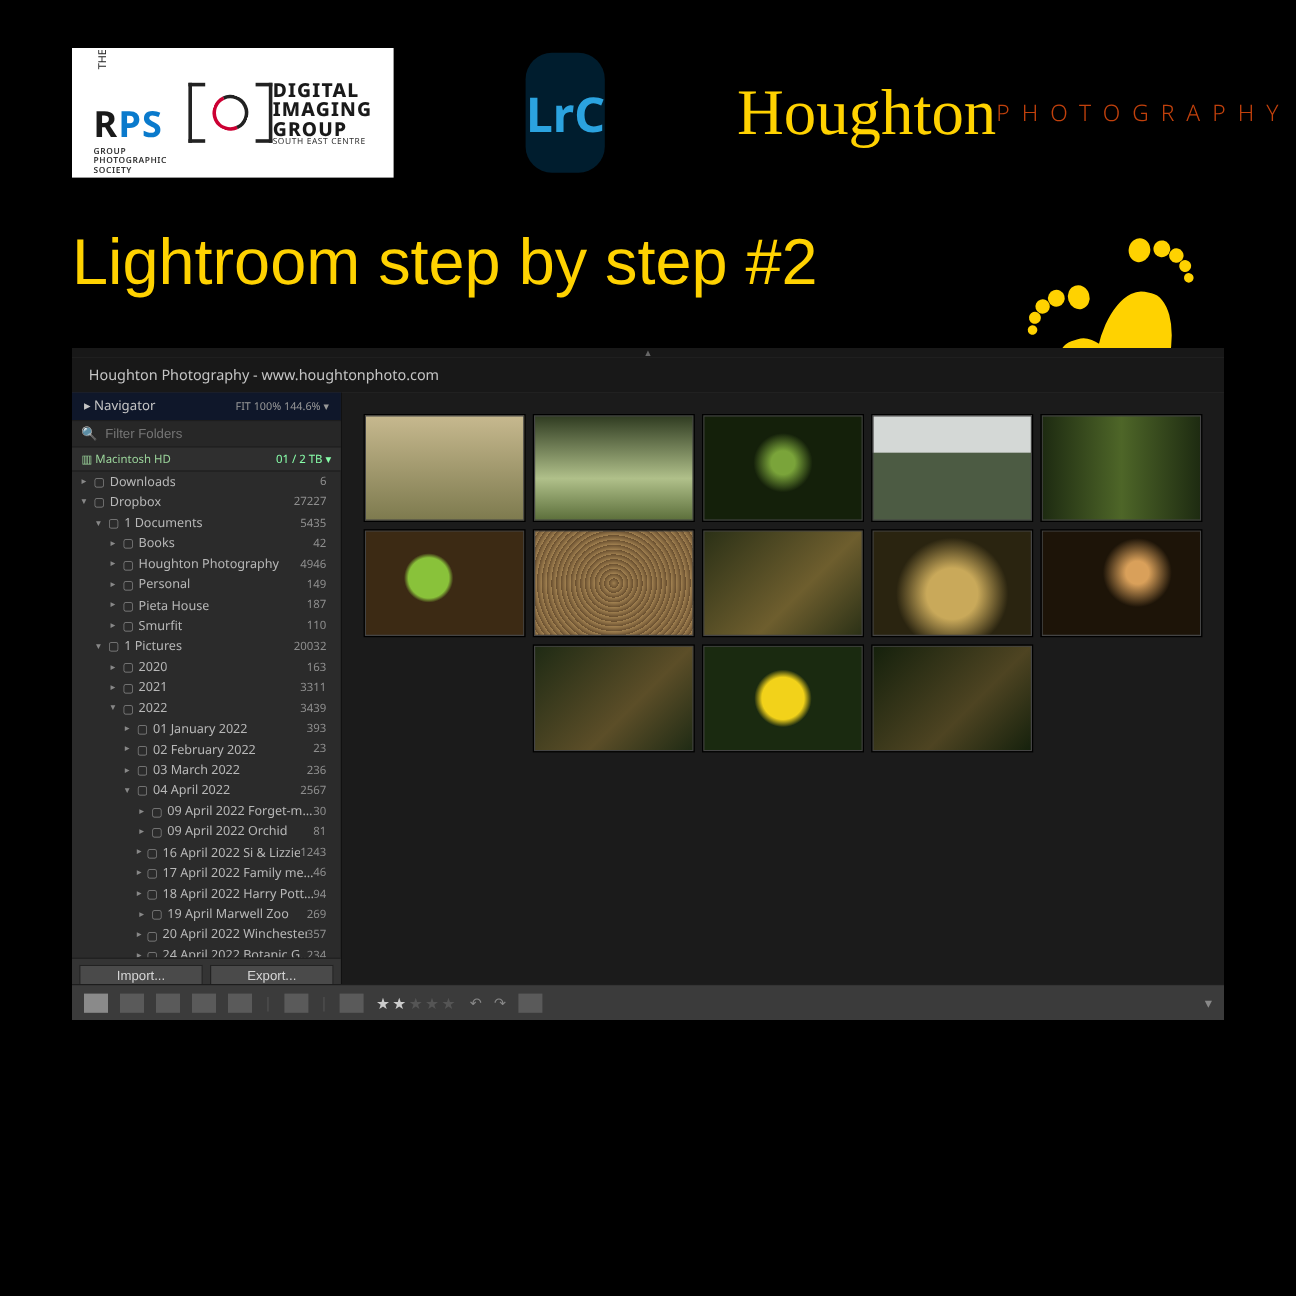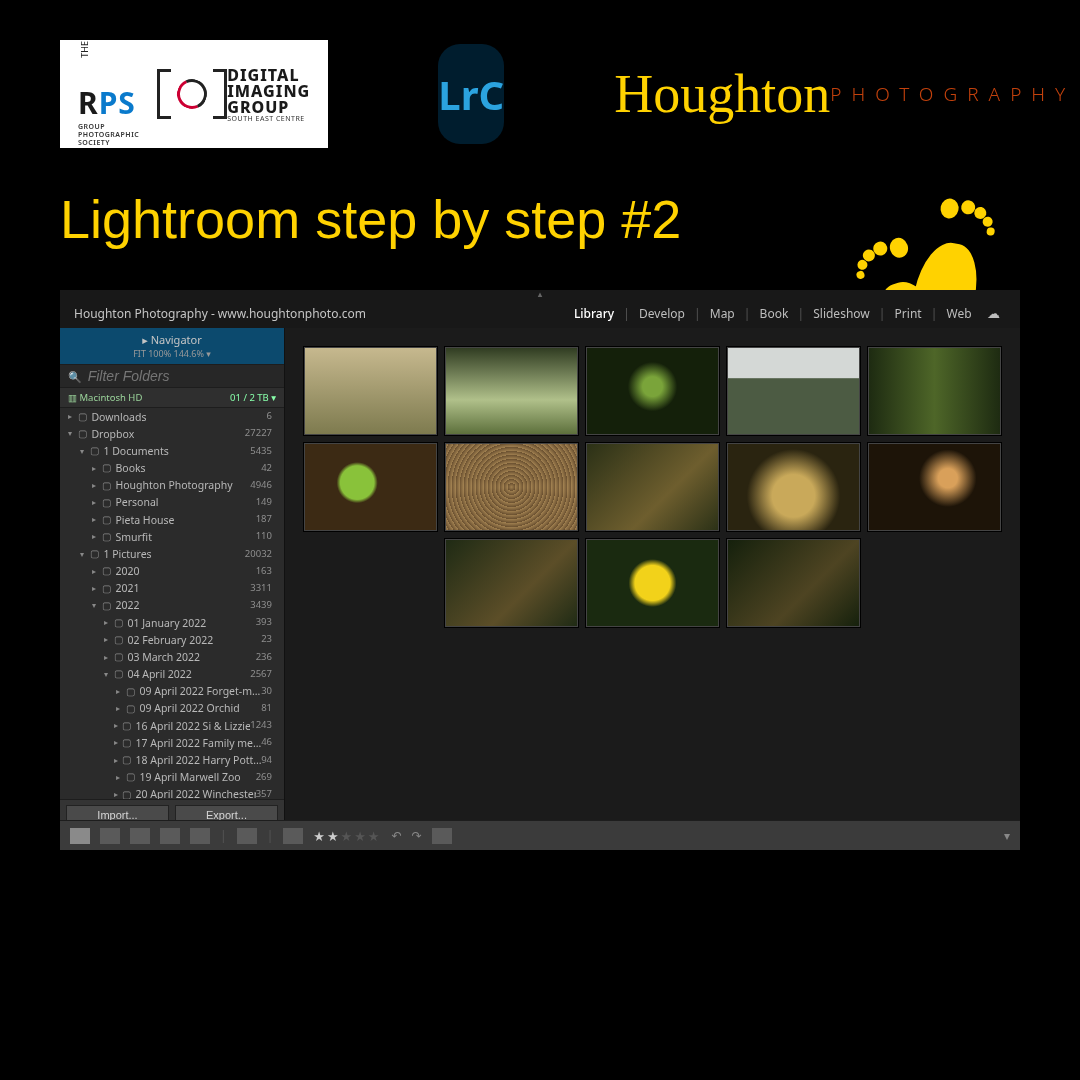--- a/index.html
+++ b/index.html
@@ -163,35 +163,34 @@
   .lr-left {
     width:225px;
     background:#2b2b2b;
     display:flex; flex-direction:column;
     border-right:1px solid #111;
   }
   .panel-hdr {
     display:flex; justify-content:space-between;
     align-items:center;
     padding:4px 10px;
-    background:#0c4a6e;
+    background:#0f172a;
     font-size:11px;
     border-bottom:1px solid #1d1d1d;
-    flex-direction:column;
   }
   .nav-zoom { font-size:9px; color:#999; }
   .filter {
     background:#272727;
     padding:3px 8px;
     display:flex; align-items:center; gap:6px;
     border-bottom:1px solid #1d1d1d;
   }
   .filter input {
     flex:1; background:transparent; border:none;
-    color:#888; font-size:14px; outline:none;font-style:italic;
+    color:#888; font-size:11px; outline:none;
   }
   .vol-hdr {
     display:flex; justify-content:space-between;
     padding:3px 8px;
     background:#2f2f2f; color:#8fa;
     font-size:9.5px;
     border-bottom:1px solid #1d1d1d;
   }
   .vol-hdr .dsk { color:#9bd49b; }
   .tree {
@@ -343,21 +342,20 @@
       <div class="toe t3"></div>
       <div class="toe t4"></div>
       <div class="toe t5"></div>
     </div>
 </div>
 
 <div class="lr">
   <div class="lr-handle">▴</div>
   <div class="identity">
     <span>Houghton Photography - www.houghtonphoto.com</span>
-    <span class="modules" id="modules"><span class="active">Library</span><span class="sep"> | </span><span>Develop</span><span class="sep"> | </span><span>Map</span><span class="sep"> | </span><span>Book</span><span class="sep"> | </span><span>Slideshow</span><span class="sep"> | </span><span>Print</span><span class="sep"> | </span><span>Web</span><span class="cloud">  ☁</span></span>
   </div>
   <div class="lr-body">
     <div class="lr-left">
       <div class="panel-hdr">
         <span>▸ <span>Navigator</span></span>
         <span class="nav-zoom">FIT    100%   144.6%  ▾</span>
       </div>
       <div class="filter">
         <span style="color:#888;">🔍</span>
         <input placeholder="Filter Folders" style="">

